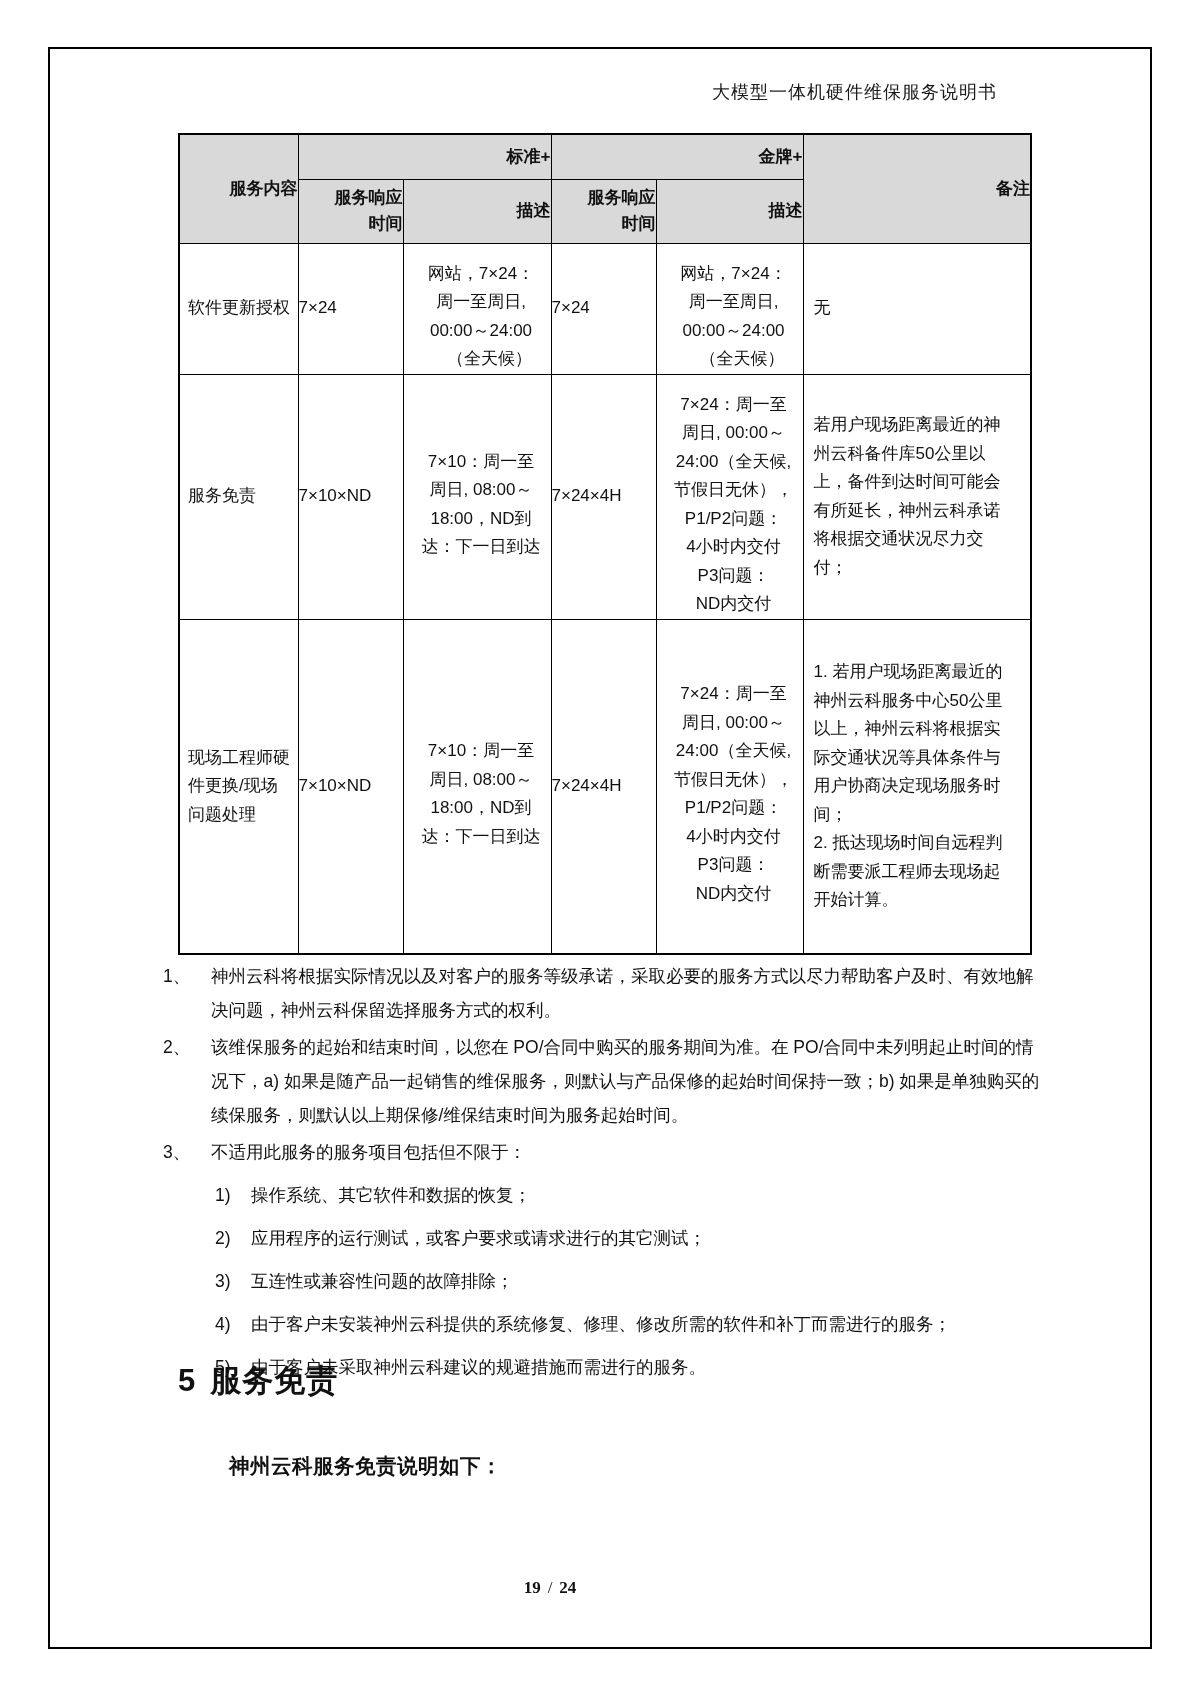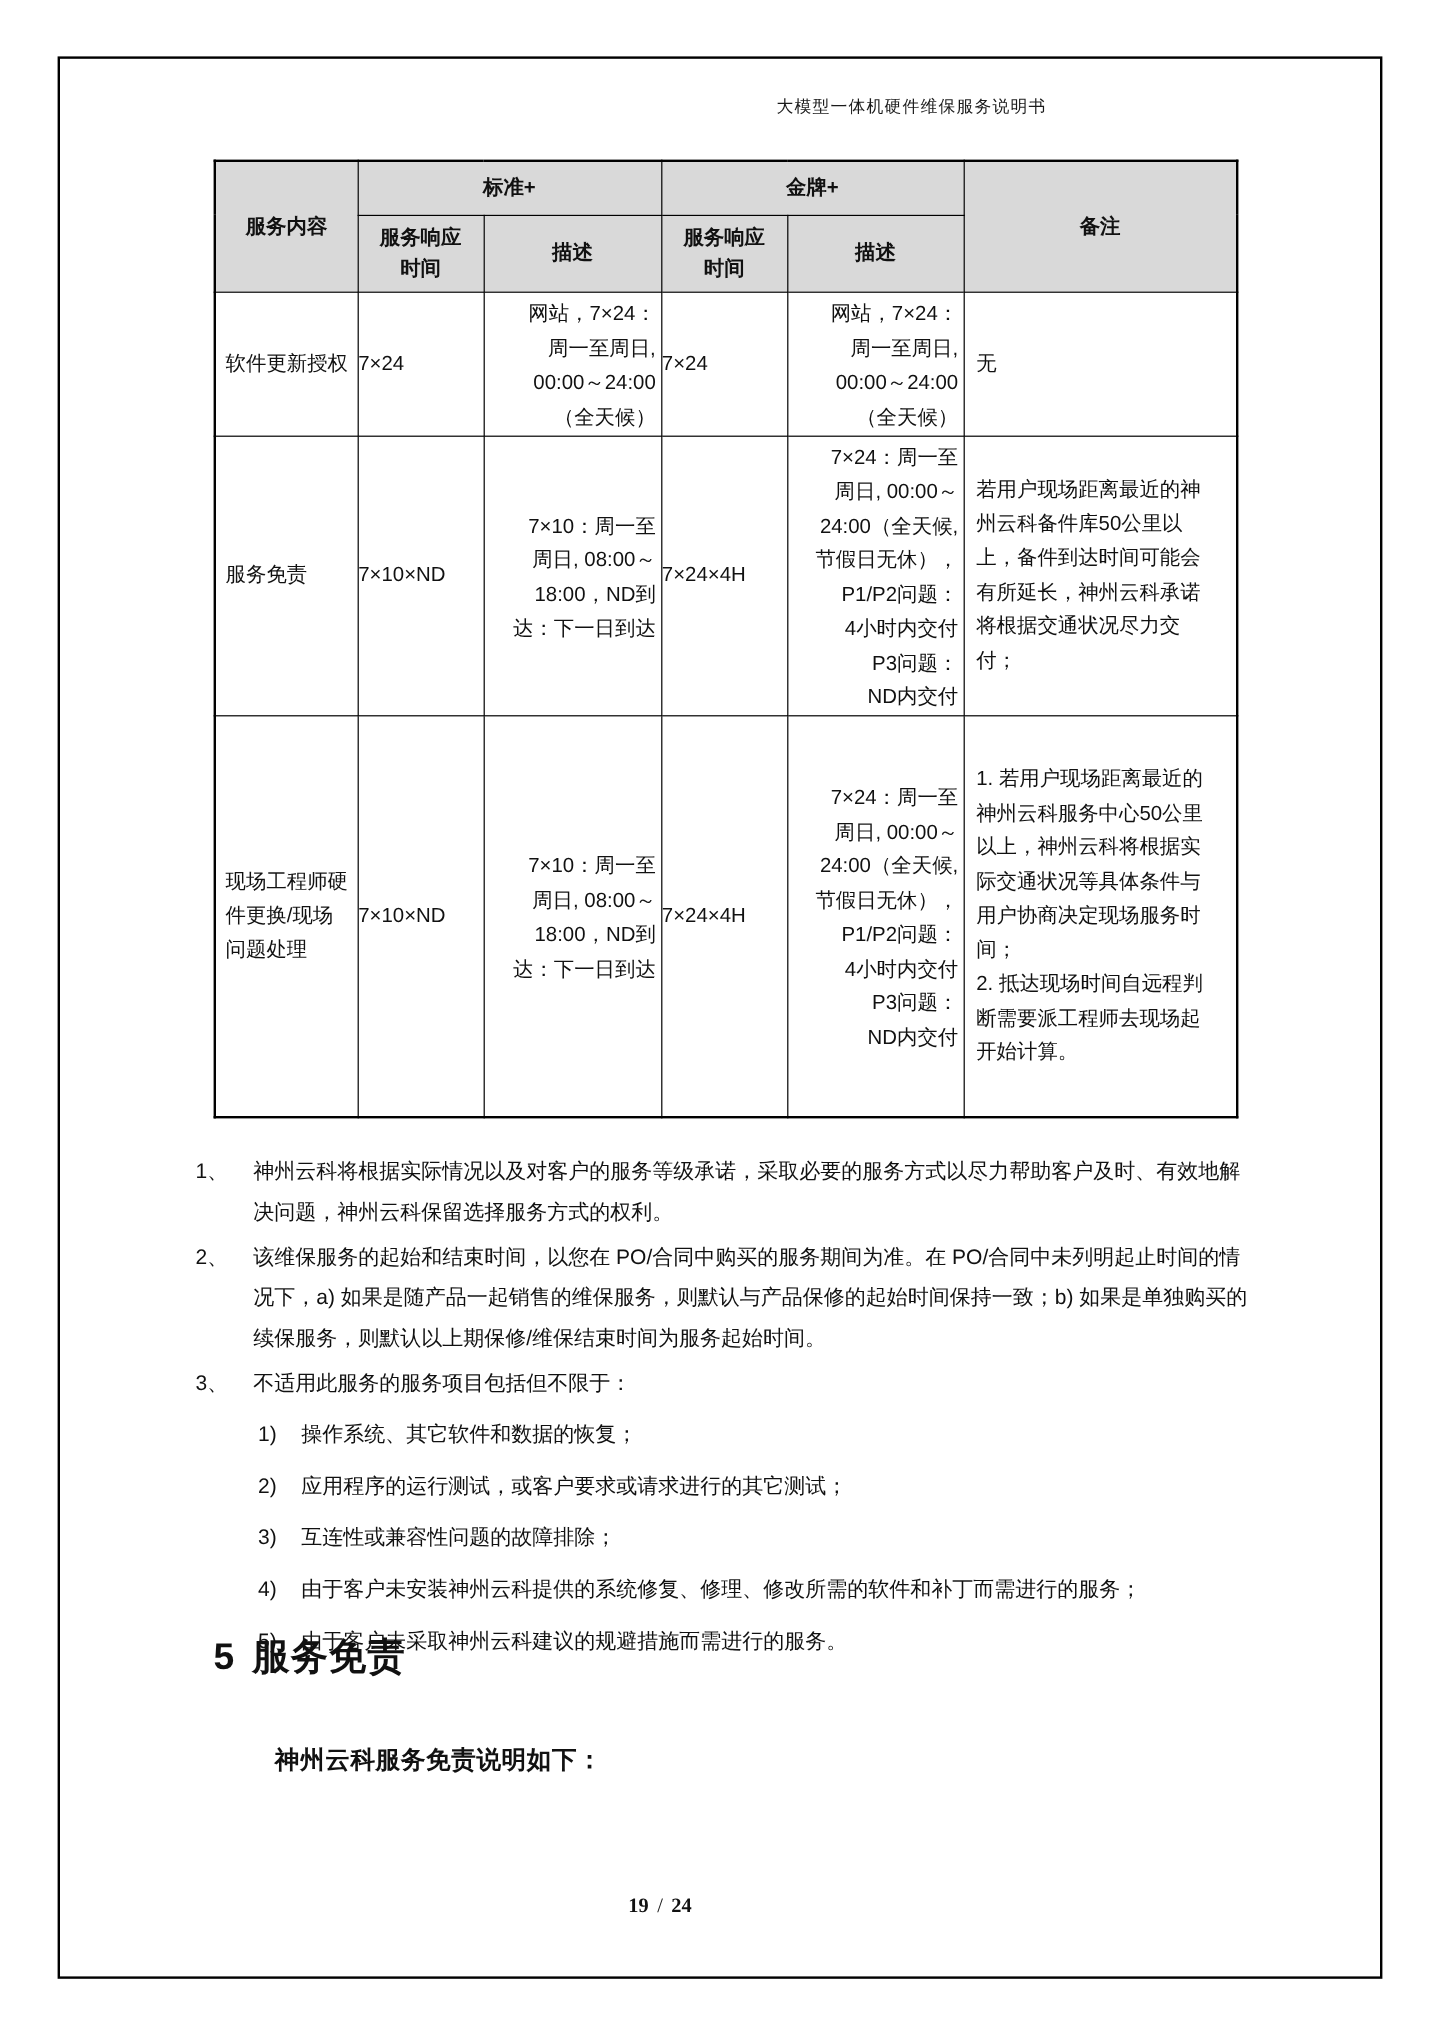--- a/index.html
+++ b/index.html
@@ -7,43 +7,43 @@
   .page {
     position:relative; width:1200px; height:1698px; background:#ffffff;
     font-family:"Liberation Sans", sans-serif; color:#111111;
     margin:0 auto; overflow:hidden;
   }
   .frame {
     position:absolute; left:48px; top:47px; width:1104px; height:1602px;
     border:2px solid #000; pointer-events:none;
   }
   .doc-header {
-    position:absolute; left:647px; top:80px;
-    font-family:"Liberation Serif", serif; font-size:14px; color:#1a1a1a;
+    position:absolute; left:712px; top:80px;
+    font-family:"Liberation Serif", serif; font-size:18px; color:#1a1a1a;
     letter-spacing:1px;
   }
   table.svc {
     position:absolute; left:178px; top:133px; width:852px;
     border-collapse:collapse; table-layout:fixed; border:2px solid #000;
   }
   table.svc th, table.svc td { border:1.5px solid #000; }
   table.svc th {
     background:#d9d9d9; font-weight:bold; font-size:17px;
-    text-align:center; vertical-align:middle; line-height:26px;
+    text-align:right; vertical-align:middle; line-height:26px;
   }
   tr.hrow1 { height:45px; }
   tr.hrow2 { height:64px; }
   tr.drow0 { height:120px; }
   tr.drow1 { height:232px; }
   tr.drow2 { height:335px; }
   table.svc td { font-size:17px; line-height:28.5px; vertical-align:middle; }
   .pre { white-space:pre-line; }
   .c-service { text-align:left; padding:0 5px 0 8px; }
   .c-time { text-align:left; }
-  .c-desc { text-align:right; padding:4px 4px 0 12px; word-break:break-all; }
+  .c-desc { text-align:center; padding:16px 4px 0 12px; word-break:break-all; }
   .c-remark { text-align:left; padding:0 8px 0 10px; word-break:break-all; }
   .notes { position:absolute; left:163px; top:956px; width:882px; font-size:17.5px; line-height:34px; }
   .notes-label { font-weight:bold; margin-bottom:2px; }
   .note-item { display:flex; margin-top:3px; }
   .note-num { width:48px; flex:none; }
   .note-text { flex:1; word-break:break-word; }
   .sub-item { display:flex; margin-left:52px; margin-top:9px; }
   .sub-num { width:36px; flex:none; }
   .section-heading { position:absolute; left:178px; top:1360px; font-size:31px; font-weight:bold; letter-spacing:1px; }
   .section-heading .sec-num { margin-right:14px; }

